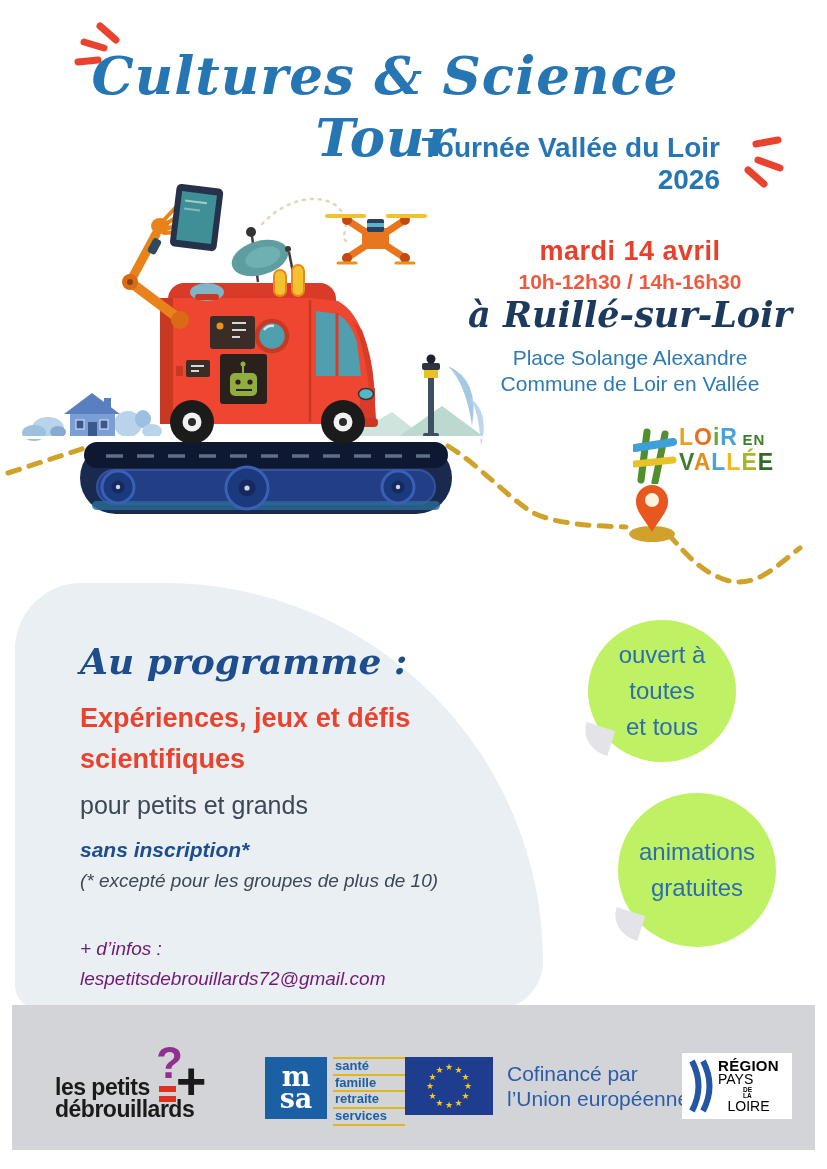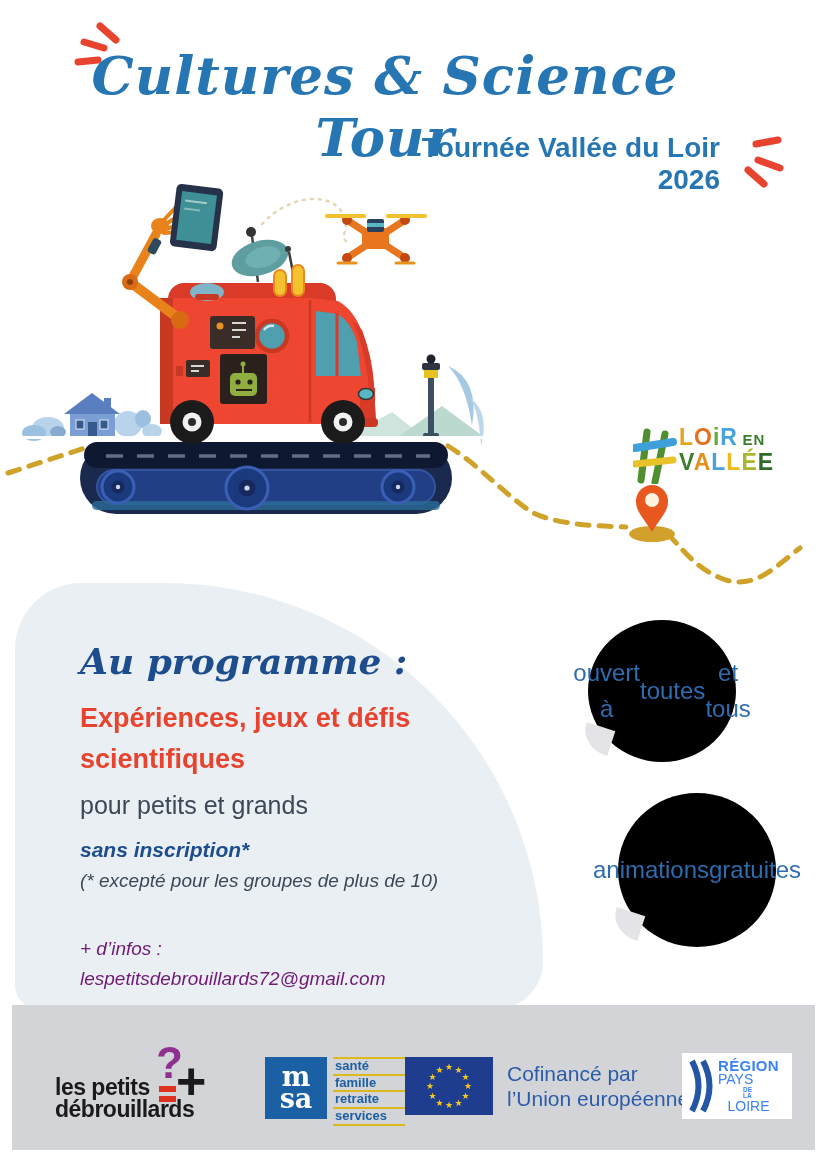--- a/index.html
+++ b/index.html
@@ -44,22 +44,22 @@
   .program{position:absolute;left:80px;top:640px;width:440px;}
   .program .heading{font-size:36px;color:#1d4d8c;}
   .program .highlight{font-size:27px;font-weight:bold;color:#e8432e;line-height:1.5;margin-top:16px;}
   .program .audience{font-size:25px;color:#3c4856;margin-top:12px;}
   .program .registration{font-size:21px;font-weight:bold;font-style:italic;color:#1d4d8c;margin-top:18px;}
   .program .note{font-size:19px;font-style:italic;color:#3c4856;margin-top:8px;}
   .program .infos{margin-top:42px;font-size:19px;font-style:italic;color:#701a75;line-height:1.6;}
 
   
   .bubble{
-    position:absolute;background:#000000;border-radius:50%;
-    display:flex;flex-direction:row;align-items:center;justify-content:center;
+    position:absolute;background:#bef264;border-radius:50%;
+    display:flex;flex-direction:column;align-items:center;justify-content:center;
     color:#2e6cb0;font-size:24px;line-height:1.5;text-align:center;
   }
   .bubble::before{
     content:'';position:absolute;left:-6px;bottom:10px;width:30px;height:26px;
     background:#e3e3e8;border-radius:0 0 0 95%;transform:rotate(18deg);
   }
   .bubble1{left:588px;top:620px;width:148px;height:142px;}
   .bubble2{left:618px;top:793px;width:158px;height:154px;}
 
   
@@ -85,21 +85,21 @@
   }
   .msa-services div:first-child{border-top:2px solid #ddb91f;}
 
   .eu{position:absolute;left:393px;top:52px;display:flex;align-items:center;}
   .eu-text{margin-left:14px;font-size:21px;font-weight:normal;color:#2b5ca8;line-height:1.2;}
 
   .region{
     position:absolute;left:670px;top:48px;width:110px;height:66px;background:#ffffff;
     display:flex;align-items:center;padding-left:6px;box-sizing:border-box;
   }
-  .region-text{margin-left:4px;color:#3b82f6;line-height:.95;}
+  .region-text{margin-left:4px;color:#000000;line-height:.95;}
   .region-l1{font-size:15px;font-weight:bold;letter-spacing:.3px;}
   .region-l2{font-size:14px;}
   .region-l3{display:flex;align-items:center;font-size:14px;flex-direction:column;}
   .region-l3 .tiny{font-size:6.5px;line-height:1;margin-right:2px;font-weight:bold;}
 </style>
 </head>
 <body>
 
 <div class="page">
 
@@ -110,20 +110,29 @@
   </svg>
   <svg class="sparkle" style="left:736px;top:134px;" width="60" height="58" viewBox="0 0 60 58">
     <line x1="20" y1="10" x2="42" y2="6" stroke="#e8432e" stroke-width="7" stroke-linecap="round"></line>
     <line x1="22" y1="26" x2="44" y2="34" stroke="#e8432e" stroke-width="7" stroke-linecap="round"></line>
     <line x1="12" y1="36" x2="28" y2="50" stroke="#e8432e" stroke-width="7" stroke-linecap="round"></line>
   </svg>
 
   <div class="title script">Cultures &amp; Science Tour</div>
   <div class="subtitle">Tournée Vallée du Loir 2026</div>
 
+  <div class="event">
+    <div class="date">mardi 14 avril</div>
+    <div class="times">10h-12h30 / 14h-16h30</div>
+    <div class="place script">à Ruillé-sur-Loir</div>
+    <div class="addr">
+      <div>Place Solange Alexandre</div>
+      <div>Commune de Loir en Vallée</div>
+    </div>
+  </div>
 
   <svg style="position:absolute;left:0;top:170px;" width="827" height="430" viewBox="0 0 827 430">
 
     <g stroke="#cfa22a" stroke-width="5" fill="none" stroke-linecap="round" stroke-dasharray="12 10">
       <path d="M8,303 L88,277"></path>
       <path d="M448,276 C480,296 502,322 530,341 C552,354 592,356 626,357"></path>
       <path d="M668,364 C688,386 700,401 726,410 C756,419 776,396 800,378"></path>
     </g>
 
     <g>

